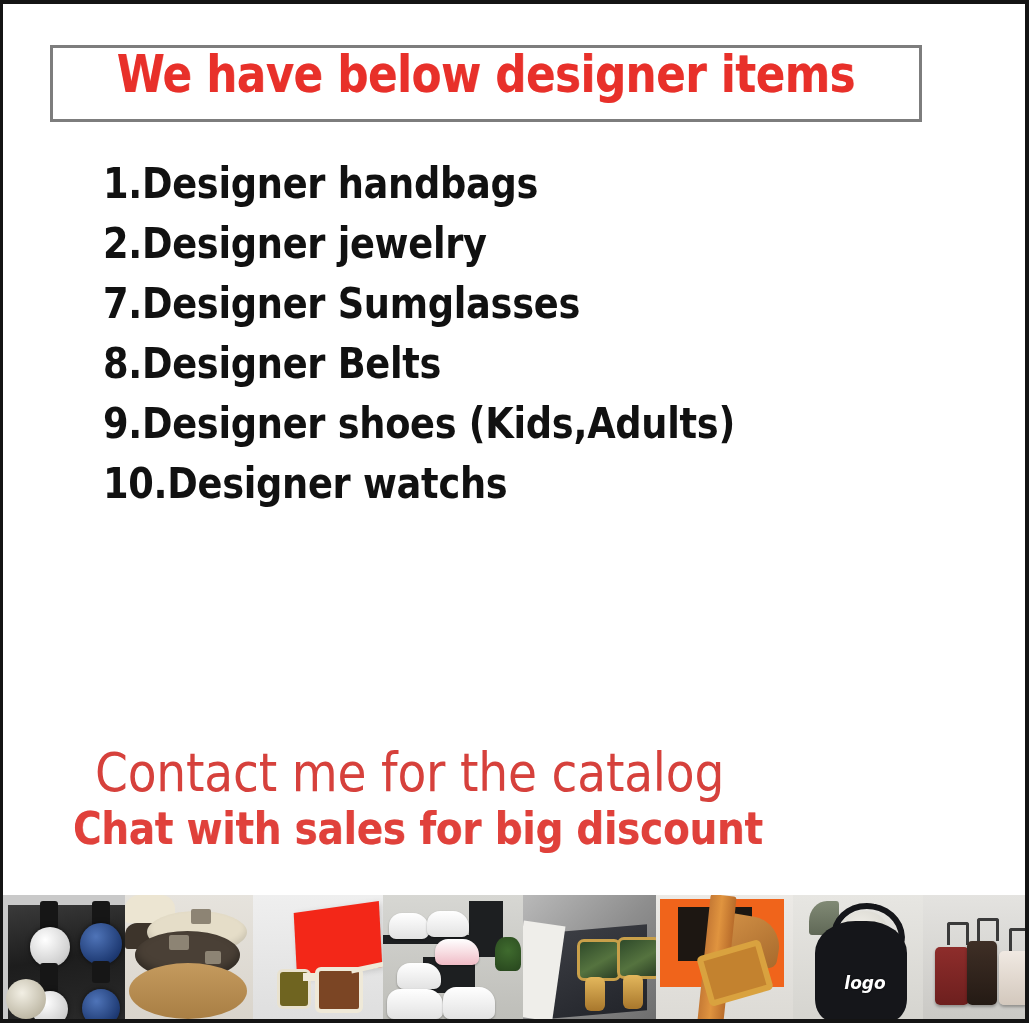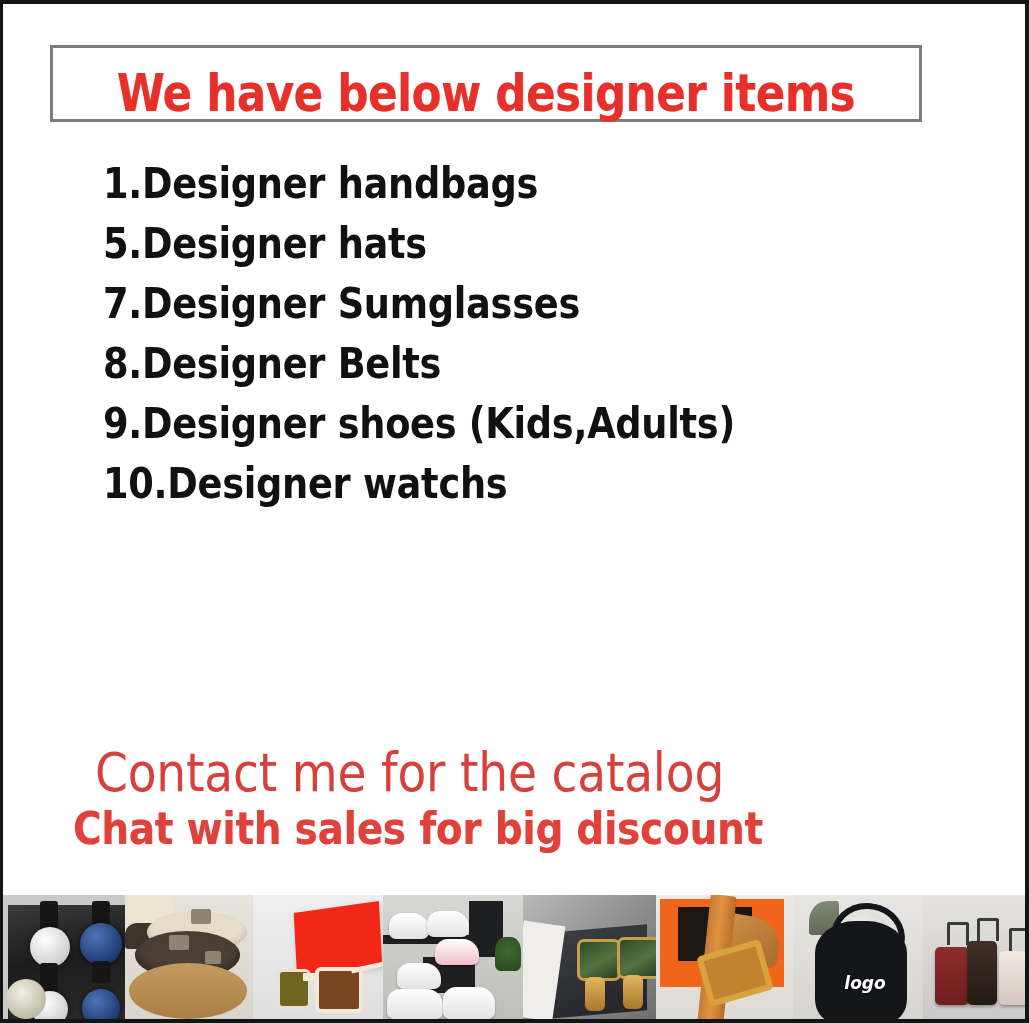--- a/index.html
+++ b/index.html
@@ -29,21 +29,21 @@
   .title-box {
     position: absolute;
     left: 47px;
     top: 41px;
     width: 872px;
     height: 77px;
     border: 3px solid #7d7d7d;
     background: #ffffff;
     box-sizing: border-box;
     display: flex;
-    align-items: flex-end;
+    align-items: flex-start;
     justify-content: center;
   }
   .title-text {
     font-family: "DejaVu Sans Condensed", "Liberation Sans Narrow", "Liberation Sans", sans-serif;
     font-weight: 700;
     font-size: 52px;
     line-height: 1;
     color: #e8302a;
     letter-spacing: -0.5px;
     transform: scaleX(0.93);
@@ -331,21 +331,21 @@
 
   <div class="title-box">
     <span class="title-text">We have below designer items</span>
   </div>
 
   <ul class="item-list">
     <li class="item-row">
       <span class="item-text">1.Designer handbags</span>
     </li>
     <li class="item-row">
-      <span class="item-text">5.Designer hats</span>
+      <span class="item-text">2.Designer jewelry</span>
     </li>
     <li class="item-row">
       <span class="item-text">7.Designer Sumglasses</span>
     </li>
     <li class="item-row">
       <span class="item-text">8.Designer Belts</span>
     </li>
     <li class="item-row">
       <span class="item-text">9.Designer shoes (Kids,Adults)</span>
     </li>

